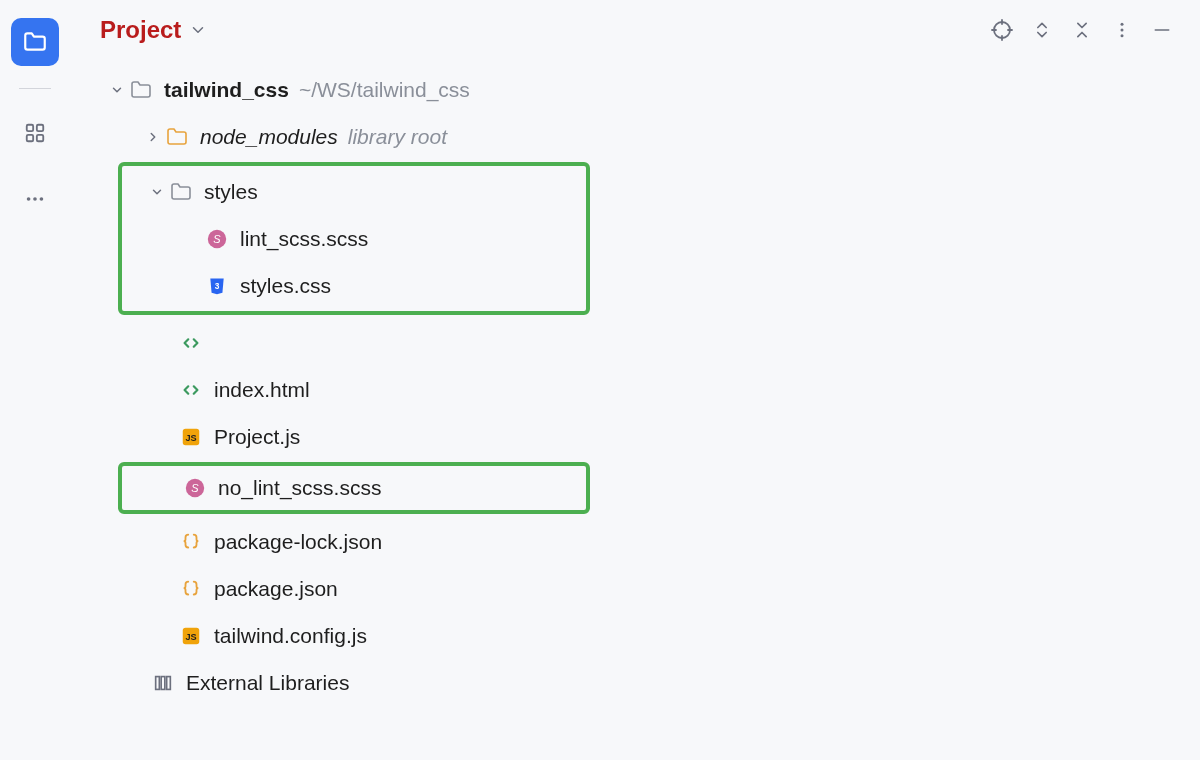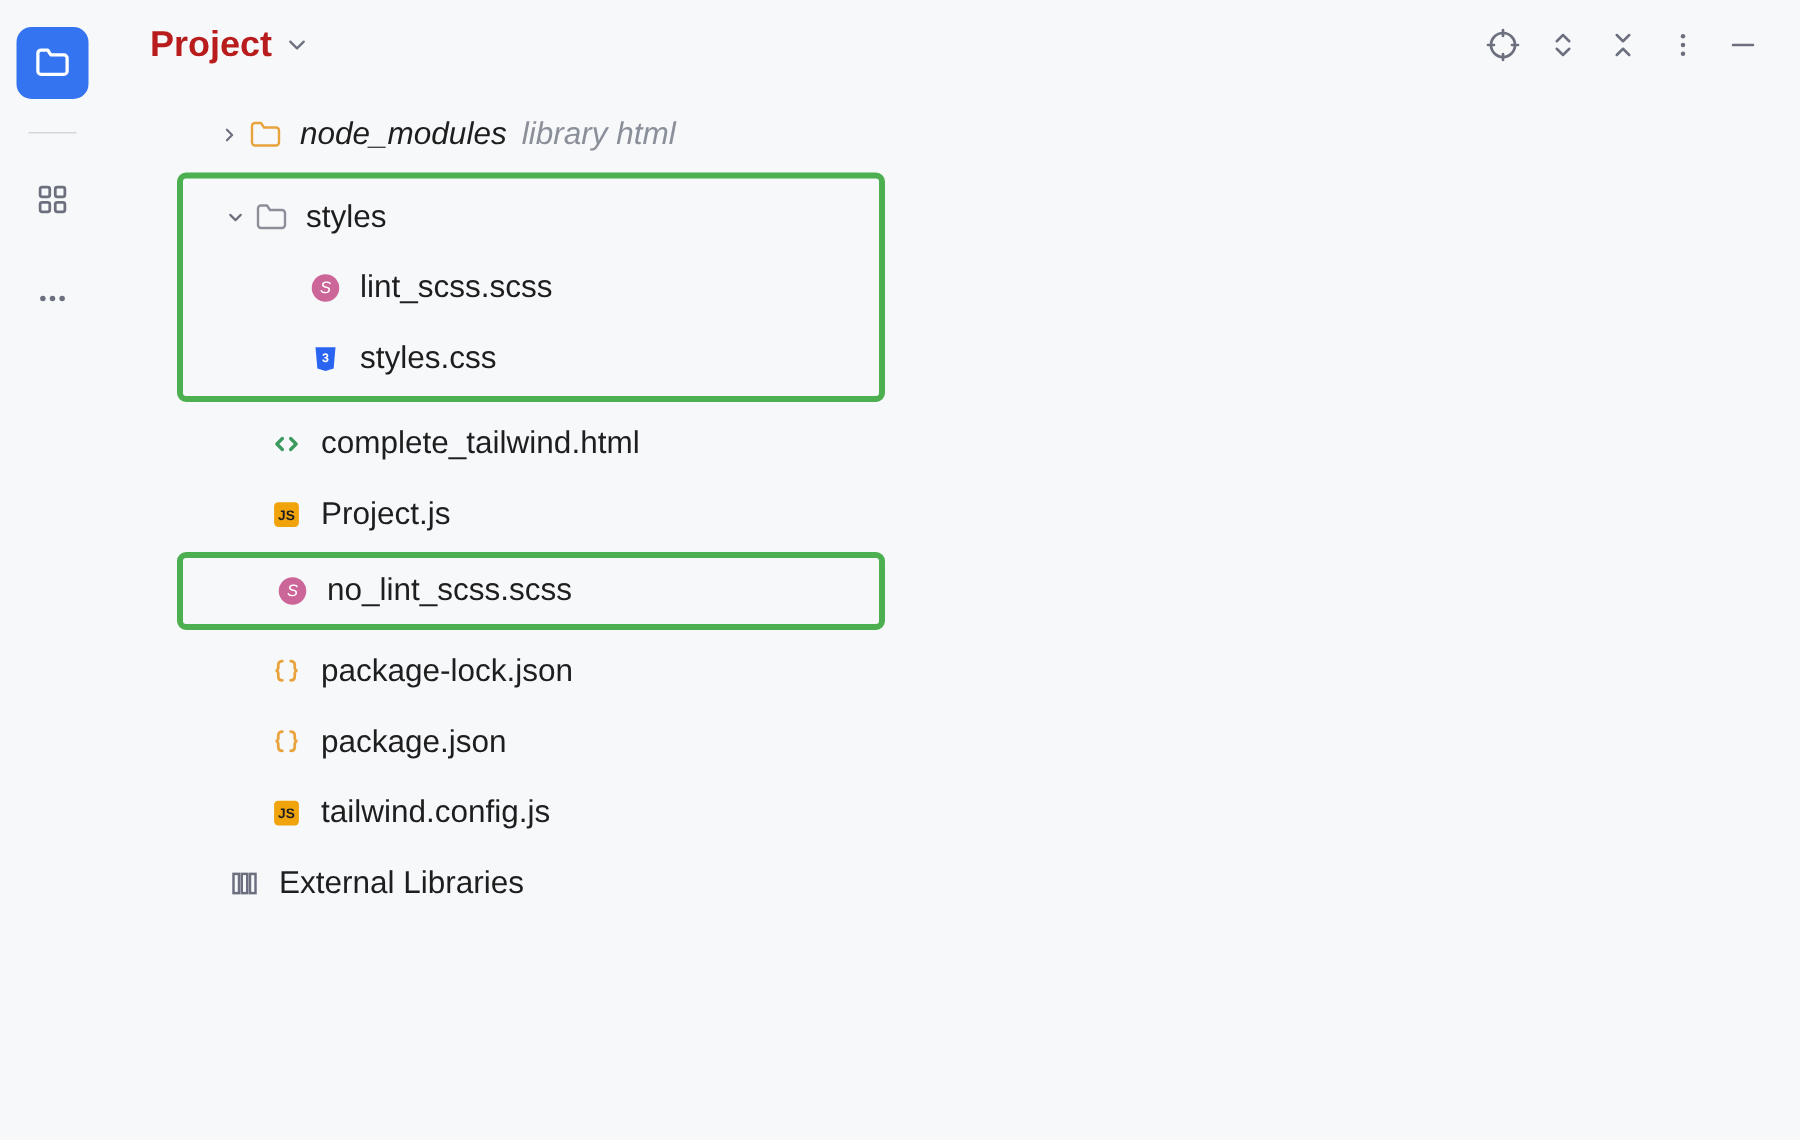--- a/index.html
+++ b/index.html
@@ -210,34 +210,48 @@
       <span>
         <svg width="20" height="20" viewBox="0 0 24 24" fill="none" stroke="#6c707e" stroke-width="2" stroke-linecap="round">
             <line x1="4" y1="12" x2="20" y2="12"></line>
           </svg>
       </span>
     </div>
   </div>
 
   <div class="tree">
 
+    <div class="row indent1">
+      <span class="chev">
+        <svg width="14" height="14" viewBox="0 0 24 24" fill="none" stroke="#6c707e" stroke-width="2.5" stroke-linecap="round" stroke-linejoin="round">
+            <polyline points="6 9 12 15 18 9"></polyline>
+          </svg>
+      </span>
+      <span class="ficon">
+        <svg width="24" height="24" viewBox="0 0 24 24" fill="none" stroke="#8a8f99" stroke-width="1.6" stroke-linejoin="round">
+            <path d="M3 6a2 2 0 0 1 2-2h4l2 3h8a2 2 0 0 1 2 2v8a2 2 0 0 1-2 2H5a2 2 0 0 1-2-2V6z"></path>
+          </svg>
+      </span>
+      <span class="bold">tailwind_css</span>
+      <span class="dim">~/WS/tailwind_css</span>
+    </div>
 
     <div class="row indent2">
       <span class="chev">
         <svg width="14" height="14" viewBox="0 0 24 24" fill="none" stroke="#6c707e" stroke-width="2.5" stroke-linecap="round" stroke-linejoin="round">
             <polyline points="9 6 15 12 9 18"></polyline>
           </svg>
       </span>
       <span class="ficon">
         <svg width="24" height="24" viewBox="0 0 24 24" fill="none" stroke="#e8a33d" stroke-width="1.6" stroke-linejoin="round">
             <path d="M3 6a2 2 0 0 1 2-2h4l2 3h8a2 2 0 0 1 2 2v8a2 2 0 0 1-2 2H5a2 2 0 0 1-2-2V6z"></path>
           </svg>
       </span>
       <span>node_modules</span>
-      <span class="dim">library html</span>
+      <span class="dim">library root</span>
     </div>
 
     <div class="hl">
       <div class="row">
         <span class="chev">
           <svg width="14" height="14" viewBox="0 0 24 24" fill="none" stroke="#6c707e" stroke-width="2.5" stroke-linecap="round" stroke-linejoin="round">
               <polyline points="6 9 12 15 18 9"></polyline>
             </svg>
         </span>
         <span class="ficon">
@@ -269,23 +283,31 @@
       </div>
     </div>
 
     <div class="row indent3">
       <span class="ficon">
         <svg width="22" height="22" viewBox="0 0 24 24" fill="none" stroke="#3c9a5f" stroke-width="2.4" stroke-linecap="round" stroke-linejoin="round">
             <polyline points="9 8 5 12 9 16"></polyline>
             <polyline points="15 8 19 12 15 16"></polyline>
           </svg>
       </span>
-      <span>complete_tailwind.html</span>
-    </div>
-
+    </div>
+
+    <div class="row indent3">
+      <span class="ficon">
+        <svg width="22" height="22" viewBox="0 0 24 24" fill="none" stroke="#3c9a5f" stroke-width="2.4" stroke-linecap="round" stroke-linejoin="round">
+            <polyline points="9 8 5 12 9 16"></polyline>
+            <polyline points="15 8 19 12 15 16"></polyline>
+          </svg>
+      </span>
+      <span>index.html</span>
+    </div>
 
     <div class="row indent3">
       <span class="ficon">
         <svg width="22" height="22" viewBox="0 0 24 24">
             <rect x="3" y="3" width="18" height="18" rx="3" fill="#f0a30a"></rect>
             <text x="12" y="16" font-size="10" font-family="Arial" fill="#1e1e1e" text-anchor="middle" font-weight="bold">JS</text>
           </svg>
       </span>
       <span>Project.js</span>
     </div>

